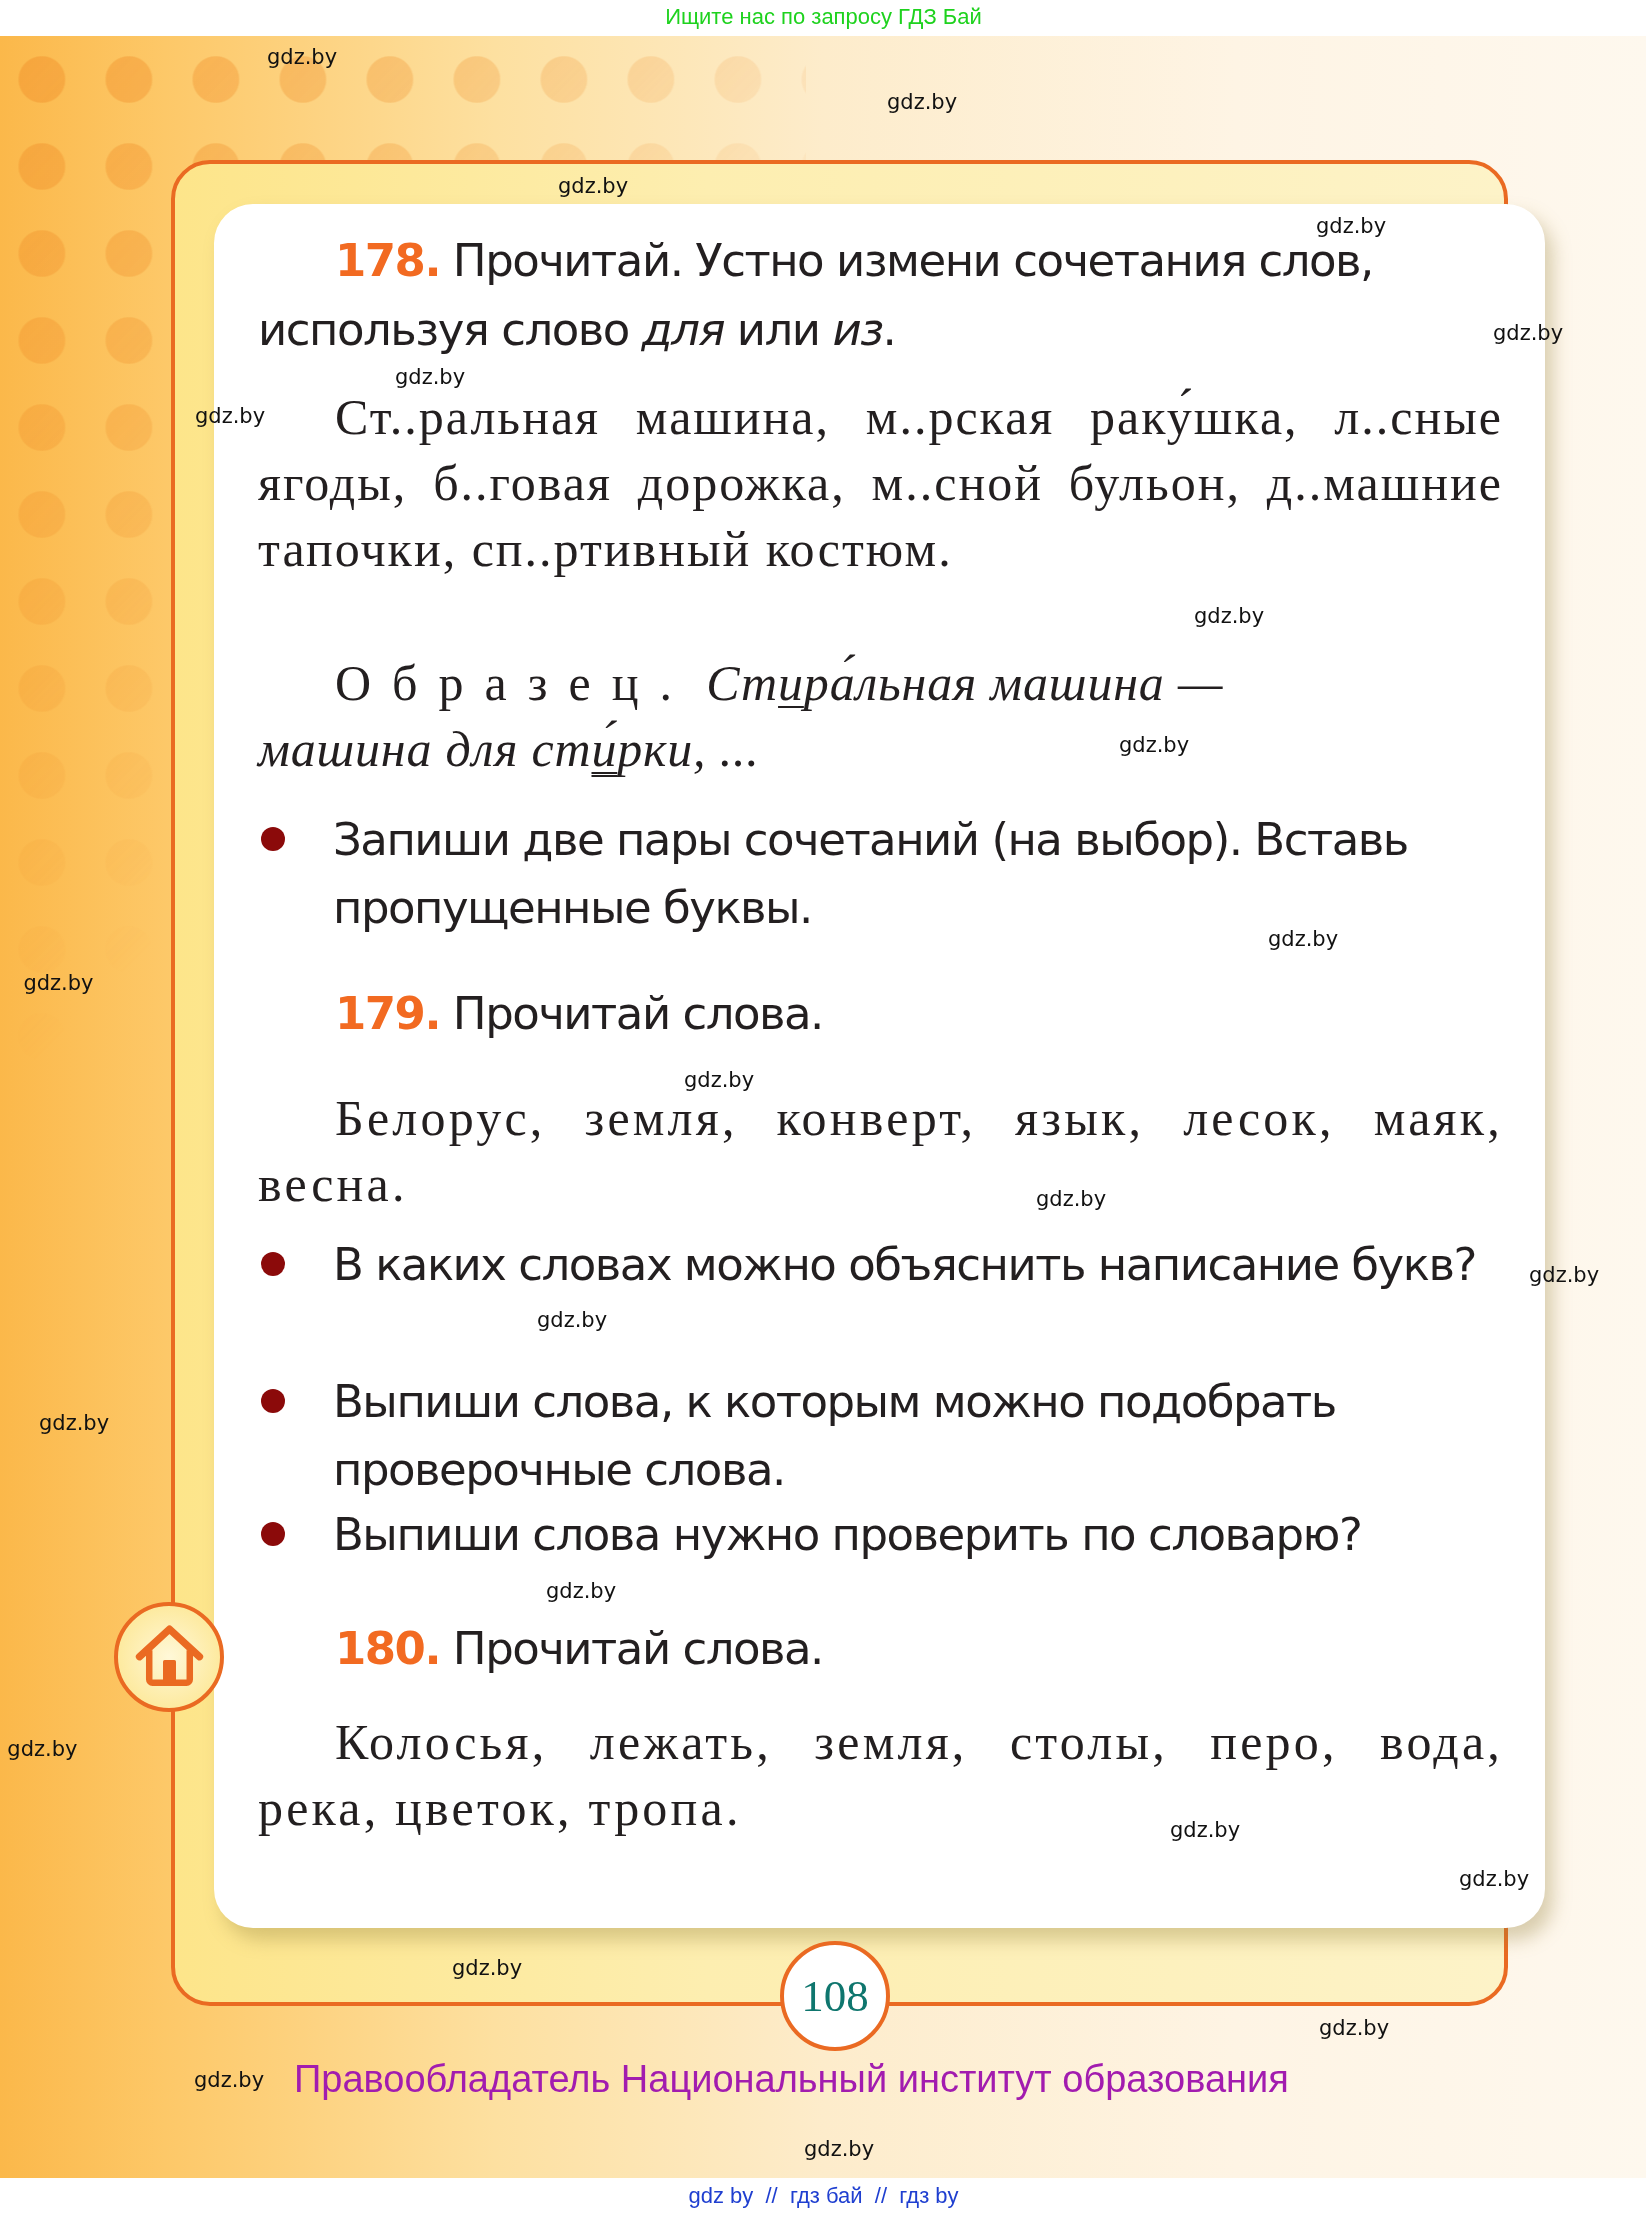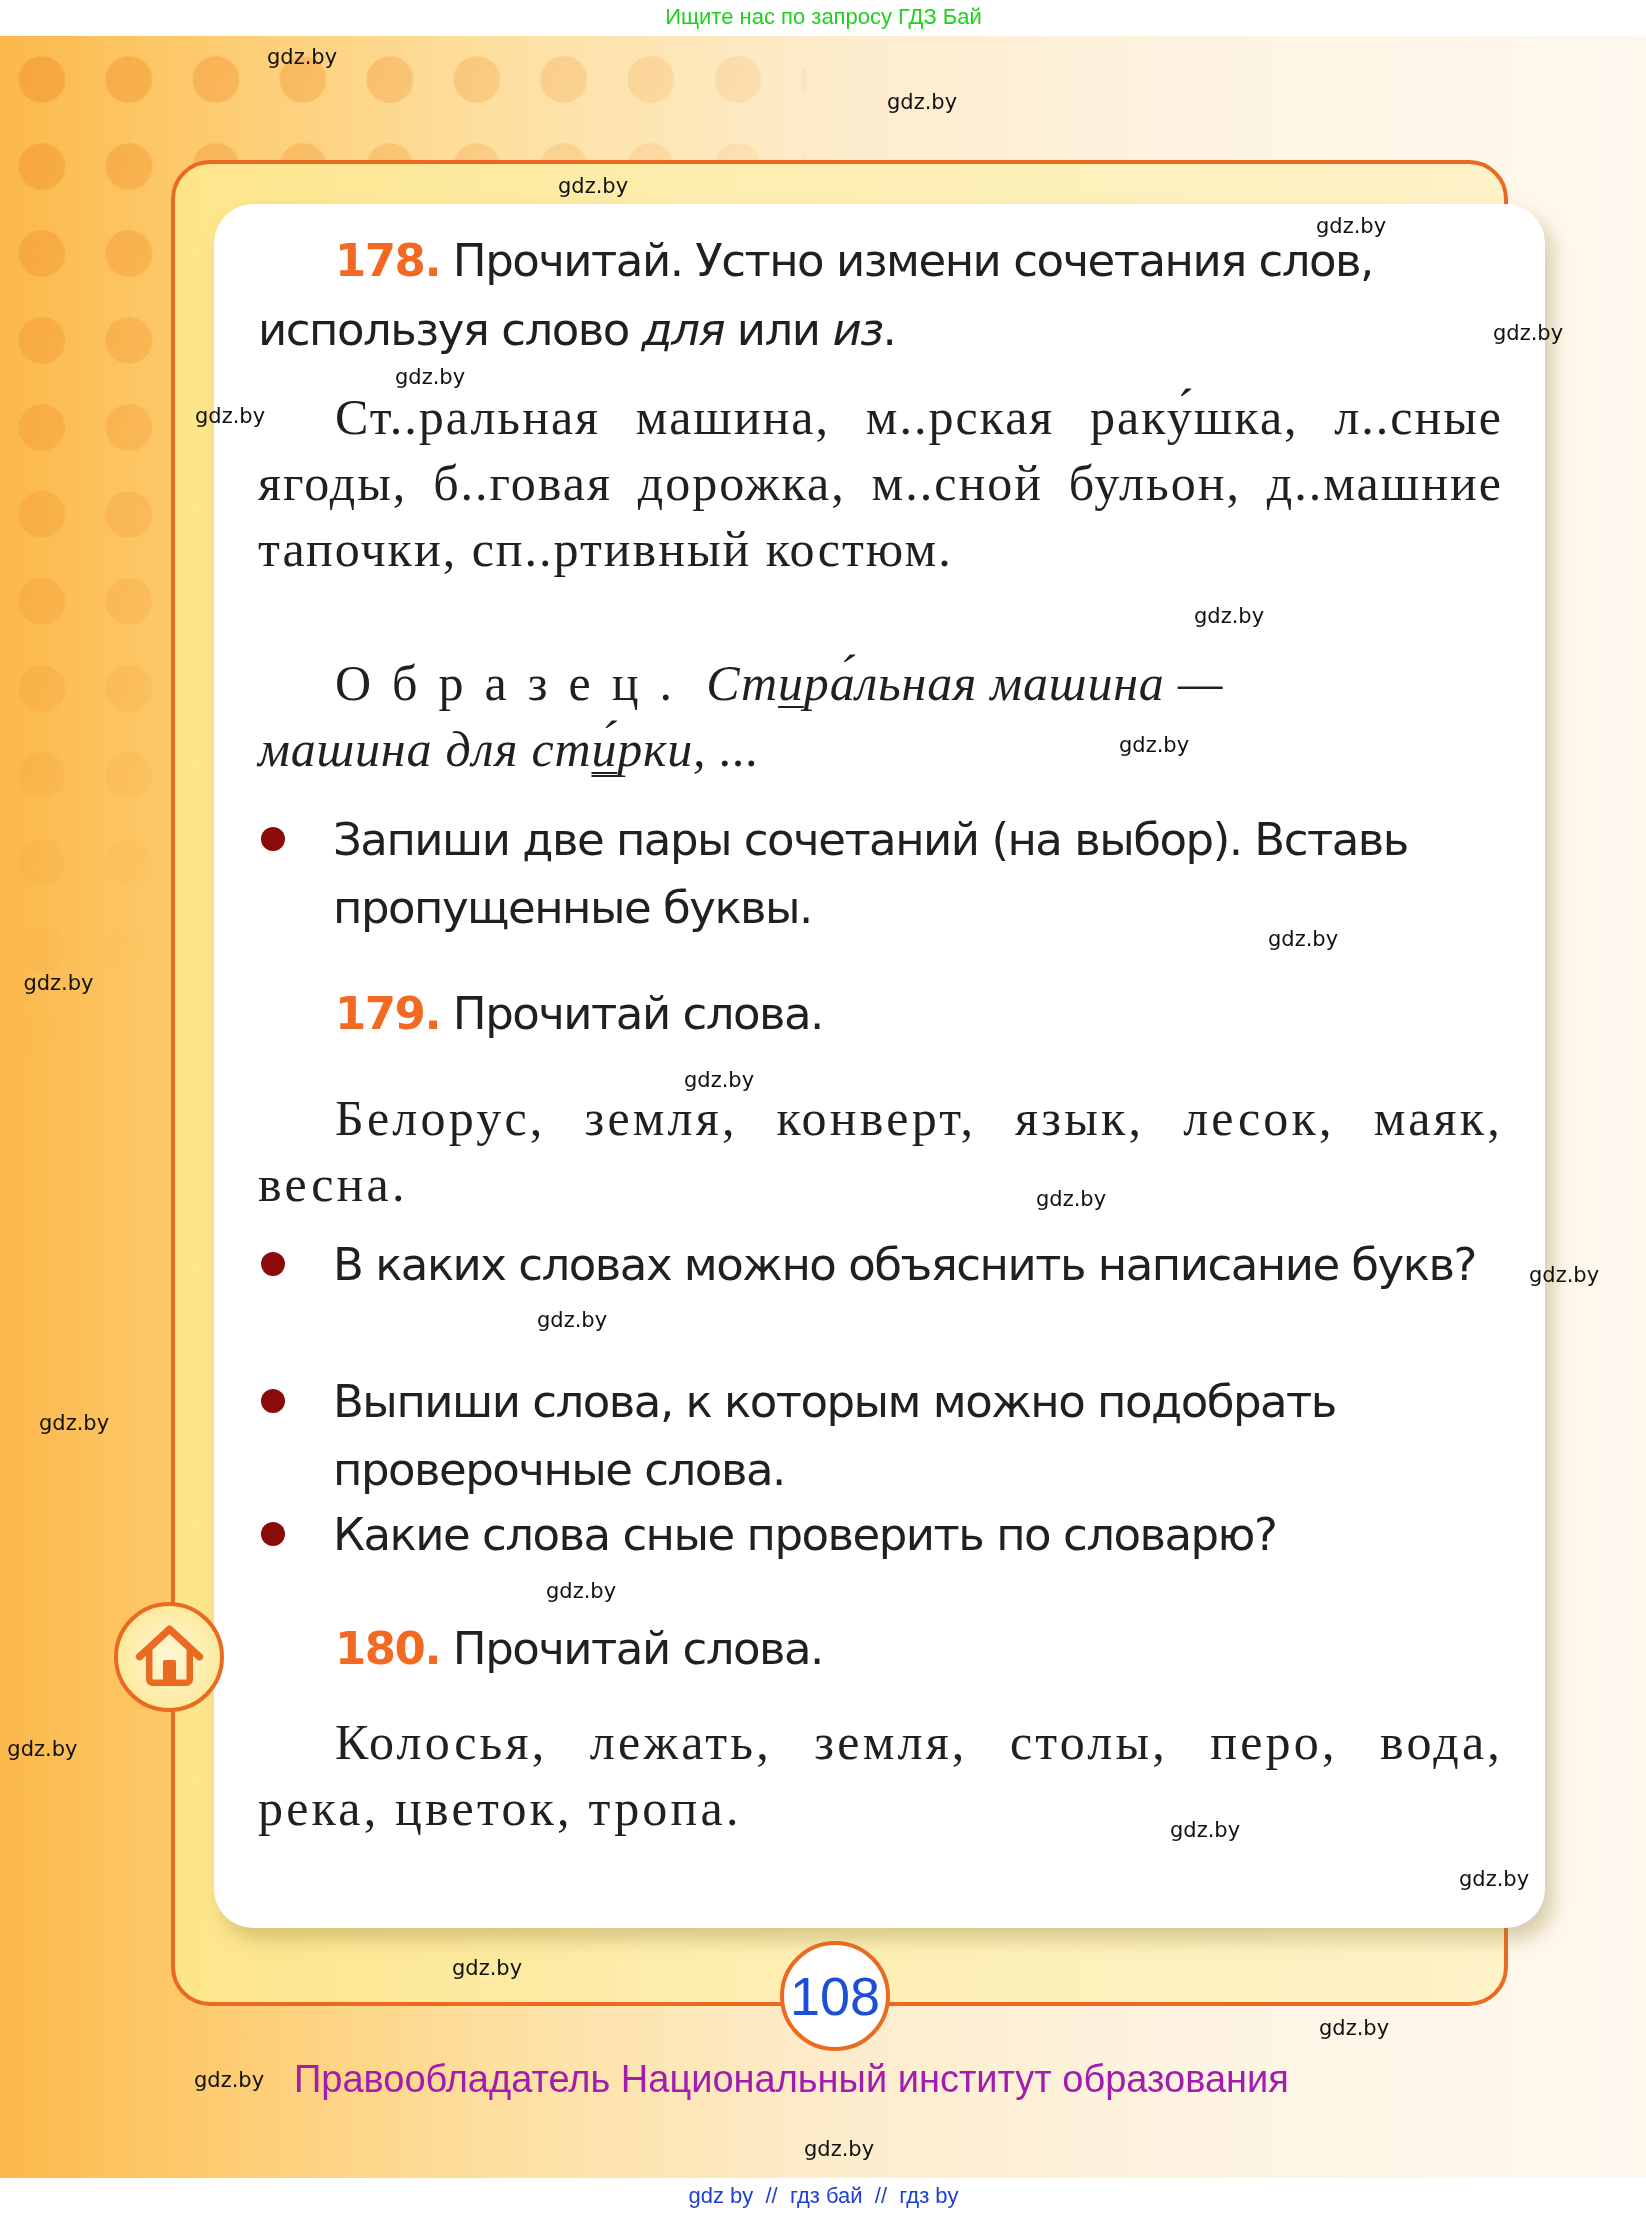--- a/index.html
+++ b/index.html
@@ -30,21 +30,21 @@
   .u1 { text-decoration:underline; text-decoration-thickness:2.4px; text-underline-offset:6.4px; }
   .u2 { text-decoration:underline double; text-decoration-thickness:2.4px; text-underline-offset:6.4px; }
   .bullet-row { position:absolute; left:258px; width:1245px; }
   .bullet-dot { position:absolute; left:3.2px; top:21px; width:24px; height:24px; border-radius:50%; background:#8b0a0a; }
   .bullet-text { margin-left:75px; font-family:"DejaVu Sans", sans-serif; font-size:45px; letter-spacing:-1.5px; line-height:68px; color:#231f20; }
   .wm { position:absolute; font-family:"DejaVu Sans", sans-serif; font-size:21px; color:#111; white-space:nowrap;text-align:center; }
   .circle { position:absolute; width:110px; height:110px; border-radius:50%; border:4px solid #ea6a22; box-sizing:border-box; }
   .home { left:114px; top:1602px; background: radial-gradient(circle, #fff8d8 0%, #fdeaa0 70%, #fbd780 100%); }
   .home svg { position:absolute; left:14.5px; top:14.5px; }
   .pnum { left:780px; top:1941px; background:#fff; text-align:center; }
-  .pnum span { font-family:Liberation Sans, sans-serif; font-size:54px; line-height:102px; color:#1d4ed8; }
+  .pnum span { font-family:Liberation Serif, serif; font-size:45px; line-height:102px; color:#0f766e; }
   .copyright { position:absolute; left:294px; top:2058px; font-family:"Liberation Sans", sans-serif; font-size:38px; color:#a21caf; white-space:nowrap; }
 </style>
 </head>
 <body>
 
 <div class="top-strip">
   <span>Ищите нас по запросу ГДЗ Бай</span>
 </div>
 
 <div class="page-bg">
@@ -72,21 +72,21 @@
 <div class="bullet-row" style="top:1231px;">
   <div class="bullet-dot"></div>
   <div class="bullet-text">В каких словах можно объяснить написание букв?</div>
 </div>
 <div class="bullet-row" style="top:1368px;">
   <div class="bullet-dot"></div>
   <div class="bullet-text">Выпиши слова, к которым можно подобрать проверочные слова.</div>
 </div>
 <div class="bullet-row" style="top:1501px;">
   <div class="bullet-dot"></div>
-  <div class="bullet-text">Какие слова сные проверить по словарю?</div>
+  <div class="bullet-text">Выпиши слова нужно проверить по словарю?</div>
 </div>
 
 <p class="txt sans indent" style="top:1614px;"><span class="num">180.</span> <span>Прочитай слова.</span></p>
 
 <p class="txt serif indent" style="top:1709px; letter-spacing:3.2px;">Колосья, лежать, земля, столы, перо, вода, река, цветок, тропа.</p>
 
 <div class="circle home">
   <svg width="73" height="73" viewBox="0 0 90 90">
     <polyline points="8,44 45,10 82,44" fill="none" stroke="#ea6a22" stroke-width="9" stroke-linecap="round" stroke-linejoin="round"></polyline>
     <path d="M20,36 V72 a4,4 0 0 0 4,4 H66 a4,4 0 0 0 4,-4 V36" fill="none" stroke="#ea6a22" stroke-width="8" stroke-linejoin="round"></path>

